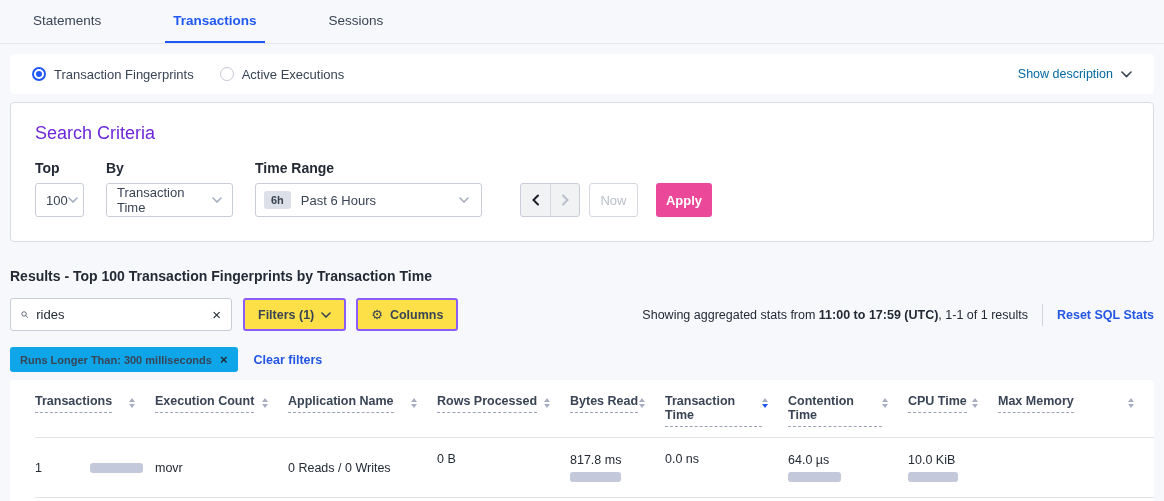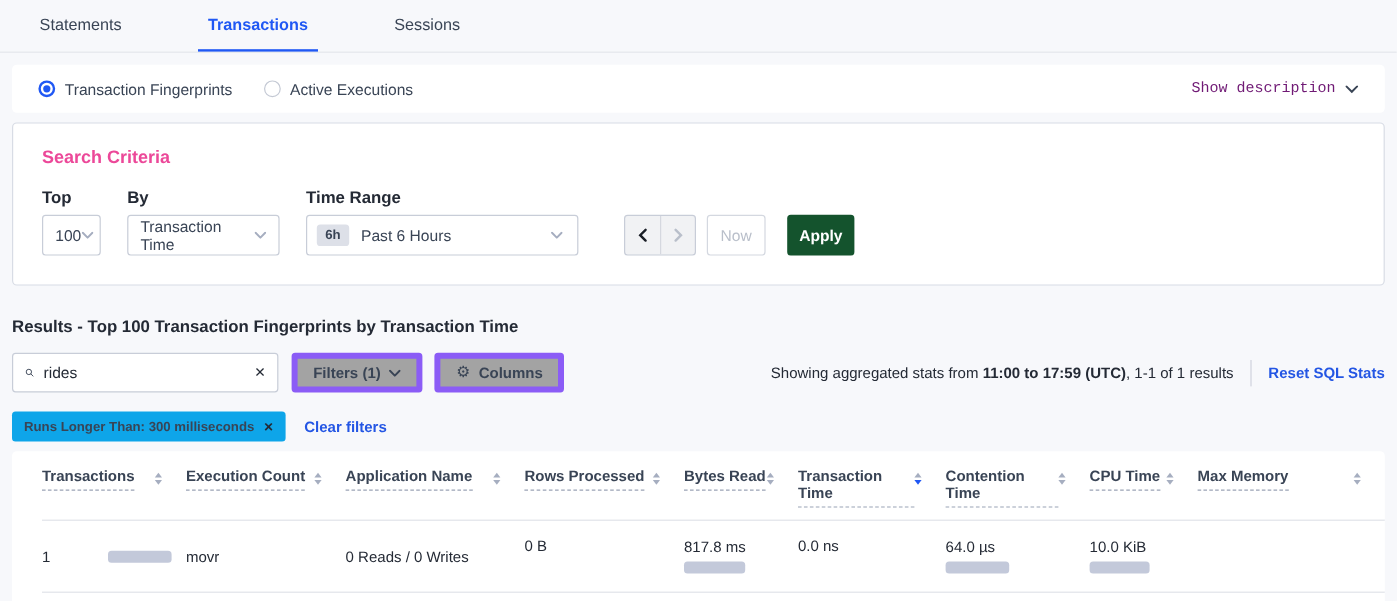--- a/index.html
+++ b/index.html
@@ -17,48 +17,48 @@
   .tab { padding:12px 8px 13px; margin-right:42px; font-size:13.5px; color:#394455; cursor:pointer; border-bottom:2px solid transparent; }
   .tab.active { color:#2058f4; border-bottom-color:#2058f4; font-weight:bold; }
 
   
   .radio-strip { margin:10px 10px 0; background:#fff; border-radius:4px; height:40px; display:flex; align-items:center; padding:0 22px; }
   .radio-opt { display:flex; align-items:center; margin-right:26px; cursor:pointer; }
   .radio-circle { width:14px; height:14px; border-radius:50%; border:1.5px solid #c4c9d4; background:#fff; margin-right:8px; position:relative; }
   .radio-circle.checked { border-color:#2058f4; border-width:2px; }
   .radio-circle.checked::after { content:""; position:absolute; left:2px; top:2px; width:6px; height:6px; border-radius:50%; background:#2058f4; }
   .radio-label { font-size:13px; color:#394455; }
-  .show-desc { margin-left:auto; display:flex; align-items:center; gap:8px; font-size:12.5px; color:#701a75; cursor:pointer;font-family:Liberation Mono, monospace; }
+  .show-desc { margin-left:auto; display:flex; align-items:center; gap:8px; font-size:12.5px; color:#0369a1; cursor:pointer; }
 
   
   .criteria-card { margin:8px 10px 0; background:#fff; border:1px solid #d8dce5; border-radius:4px; padding:20px 24px 24px; }
-  .criteria-title { font-size:15px; font-weight:bold; color:#ec4899; }
+  .criteria-title { font-size:18px; font-weight:normal; color:#6d28d9; }
   .criteria-row { display:flex; align-items:flex-end; margin-top:16px; }
   .field { margin-right:22px; }
   .field-label { font-size:14px; font-weight:bold; color:#242a35; margin-bottom:7px; }
   .select-box { height:34px; border:1px solid #c8cdd8; border-radius:3px; background:#fff; display:flex; align-items:center; padding:0 10px; cursor:pointer; }
   .select-box .val { font-size:13px; color:#394455; }
   .sel-top { width:49px; }
   .sel-by { width:127px; }
   .sel-time { width:227px; padding:0 12px 0 8px; }
   .chev { flex:0 0 auto; margin-left:auto; }
   .time-badge { background:#dde0e8; color:#394455; font-size:11px; font-weight:bold; border-radius:3px; padding:3px 7px; margin-right:10px; }
   .arrow-group { display:flex; height:34px; border:1px solid #c8cdd8; border-radius:3px; overflow:hidden; margin-left:16px; background:#f1f2f4; }
   .arrow-btn { width:29px; display:flex; align-items:center; justify-content:center; cursor:pointer; }
   .arrow-btn + .arrow-btn { border-left:1px solid #d5d8df; }
   .btn-now { height:34px; width:49px; margin-left:9px; background:#fff; border:1px solid #d4d8e0; border-radius:3px; color:#b9bfca; font-size:13px; display:flex; align-items:center; justify-content:center; cursor:default; }
-  .btn-apply { height:34px; width:56px; margin-left:18px; background:#14532d; border:none; border-radius:3px; color:#fff; font-size:13px; font-weight:bold; display:flex; align-items:center; justify-content:center; cursor:pointer; }
+  .btn-apply { height:34px; width:56px; margin-left:18px; background:#ec4899; border:none; border-radius:3px; color:#fff; font-size:13px; font-weight:bold; display:flex; align-items:center; justify-content:center; cursor:pointer; }
 
   
   .results-heading { margin:26px 10px 0; font-size:14px; font-weight:bold; color:#242a35; }
   .toolbar { margin:14px 10px 0; display:flex; align-items:center; }
   .search-box { width:222px; height:33px; background:#fff; border:1px solid #c8cdd8; border-radius:3px; display:flex; align-items:center; padding:0 10px; }
   .search-box .q { font-size:13px; color:#242a35; margin-left:8px; flex:1; border:none; outline:none; background:transparent; font-family:"Liberation Sans",sans-serif; }
   .clear-x { color:#242a35; font-size:15px; line-height:1; cursor:pointer; }
-  .btn-outline { height:33px; background:#a3a3a3; border:5px solid #8b5cf6; border-radius:3px; display:flex; align-items:center; padding:0 13px; font-size:12.5px; font-weight:bold; color:#394455; cursor:pointer; margin-left:10px; gap:7px; }
+  .btn-outline { height:33px; background:#fde047; border:2px solid #8b5cf6; border-radius:3px; display:flex; align-items:center; padding:0 13px; font-size:12.5px; font-weight:bold; color:#394455; cursor:pointer; margin-left:10px; gap:7px; }
   .btn-filters { margin-left:11px; }
   .gear { font-family:"DejaVu Sans", sans-serif; font-size:13px; font-weight:normal; color:#394455; }
   .stats-area { margin-left:auto; display:flex; align-items:center; font-size:12.5px; color:#242a35; }
   .stats-area b { font-weight:bold; }
   .vdivider { width:1px; height:22px; background:#cfd3dc; margin:0 14px; }
   .link { color:#2456e4; font-weight:bold; font-size:12.5px; cursor:pointer; text-decoration:none; }
 
   .chip-row { margin:16px 10px 0; display:flex; align-items:center; }
   .chip { background:#0ea5e9; border-radius:3px; height:25px; display:flex; align-items:center; padding:0 10px; font-size:11px; font-weight:bold; color:#394455; }
   .chip .clear-x { margin-left:8px; font-size:13px; }

